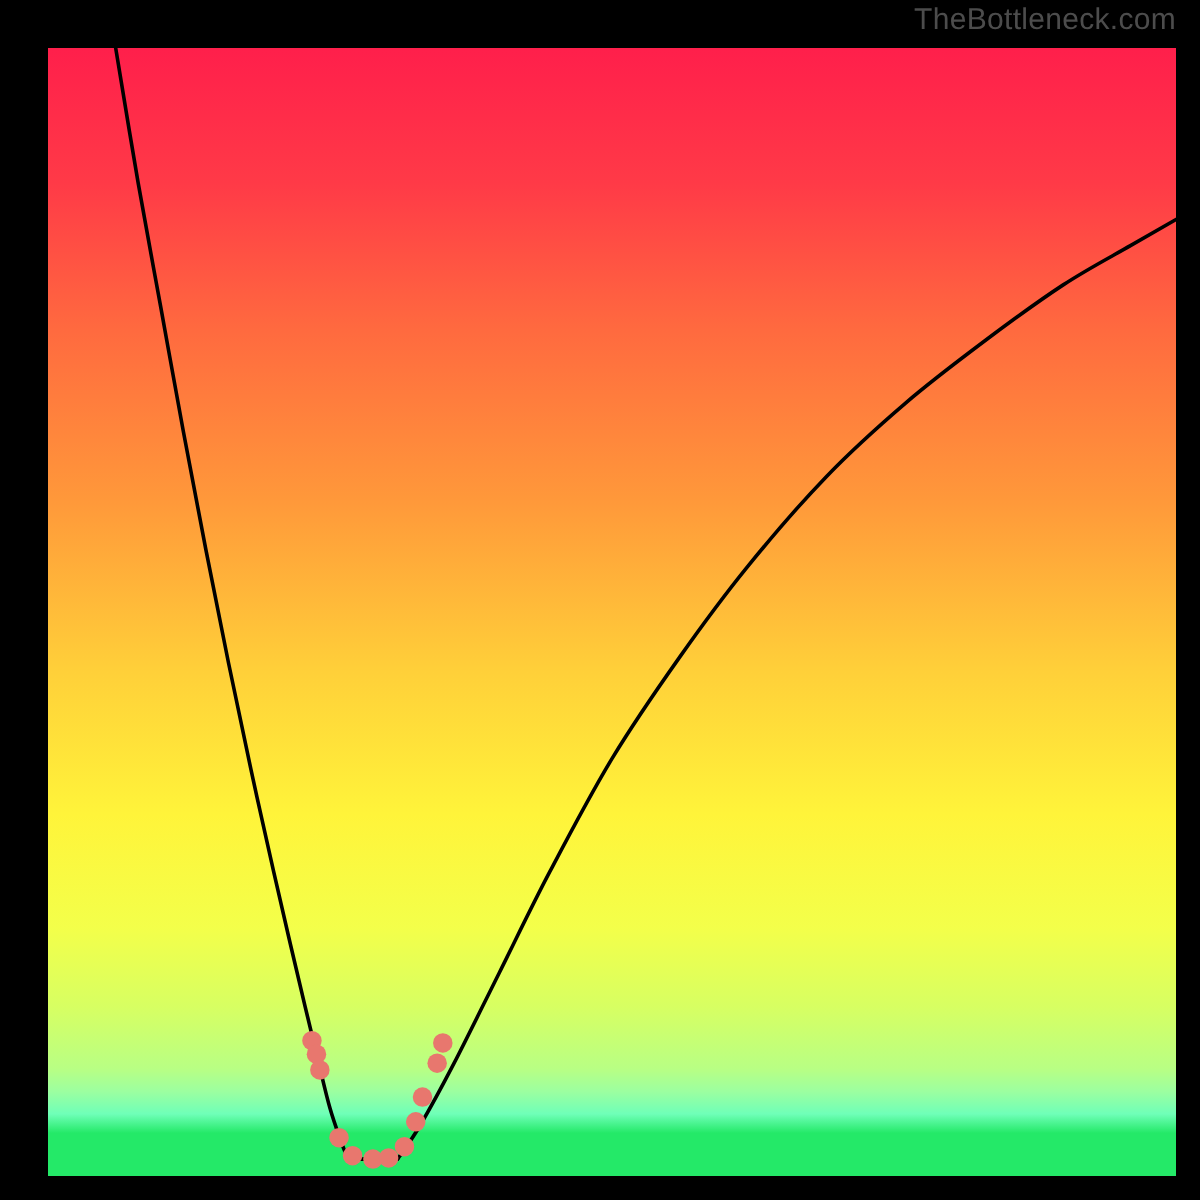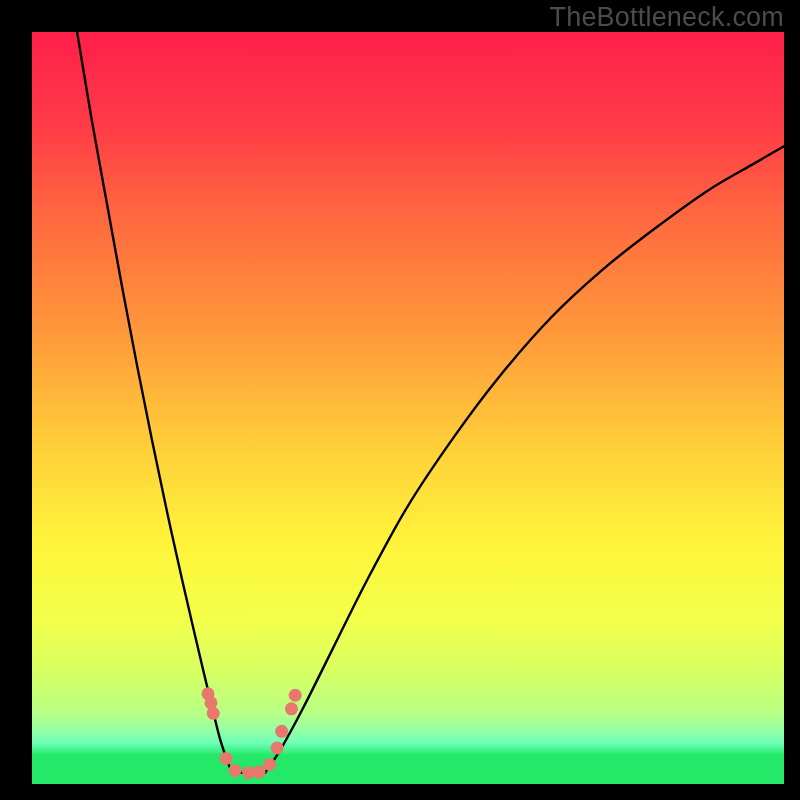--- a/index.html
+++ b/index.html
@@ -20,21 +20,21 @@
     position: absolute;
     background: #000;
   }
   .gradient {
     position: absolute;
     inset: 0;
   }
   .watermark {
     position: absolute;
     color: #4c4c4c;
-    font-size: 27px;
+    font-size: 20px;
     font-weight: 400;
     letter-spacing: 0.2px;
     white-space: nowrap;
   }
   svg.curves {
     position: absolute;
     inset: 0;
     width: 100%;
     height: 100%;
     overflow: visible;

